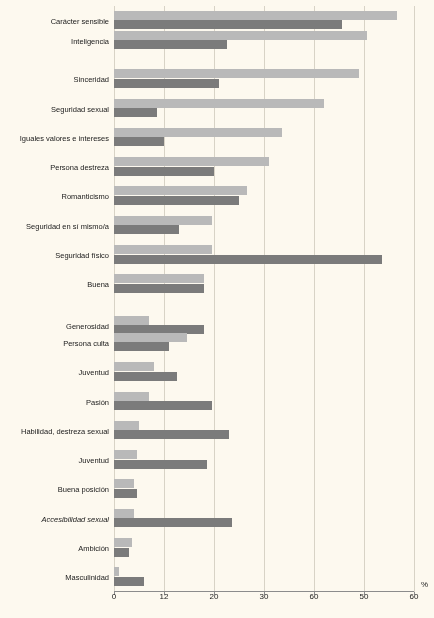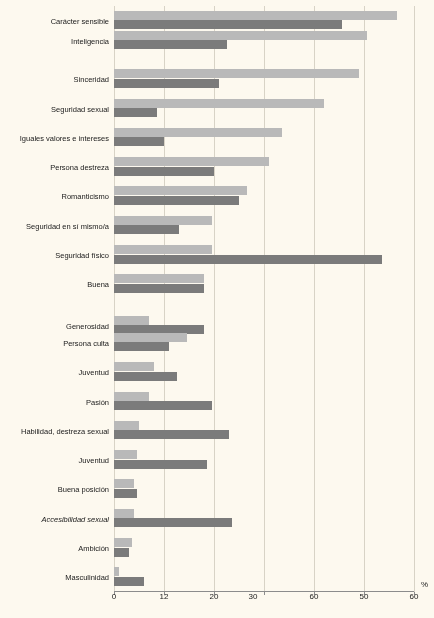--- a/index.html
+++ b/index.html
@@ -220,21 +220,21 @@
     <div class="axis-line"></div>
   </div>
   <div id="ticks">
       <div class="tick-mark" style="left: 114px;"></div>
       <div class="tick-label" style="left: 114px;">0</div>
       <div class="tick-mark" style="left: 164px;"></div>
       <div class="tick-label" style="left: 164px;">12</div>
       <div class="tick-mark" style="left: 214px;"></div>
       <div class="tick-label" style="left: 214px;">20</div>
       <div class="tick-mark" style="left: 264px;"></div>
-      <div class="tick-label" style="left: 253px;">30</div>
+      <div class="tick-label" style="left: 264px;">30</div>
       <div class="tick-mark" style="left: 314px;"></div>
       <div class="tick-label" style="left: 314px;">60</div>
       <div class="tick-mark" style="left: 364px;"></div>
       <div class="tick-label" style="left: 364px;">50</div>
       <div class="tick-mark" style="left: 414px;"></div>
       <div class="tick-label" style="left: 414px;">60</div>
     </div>
   <div class="axis-unit">%</div>
 </div>
 

